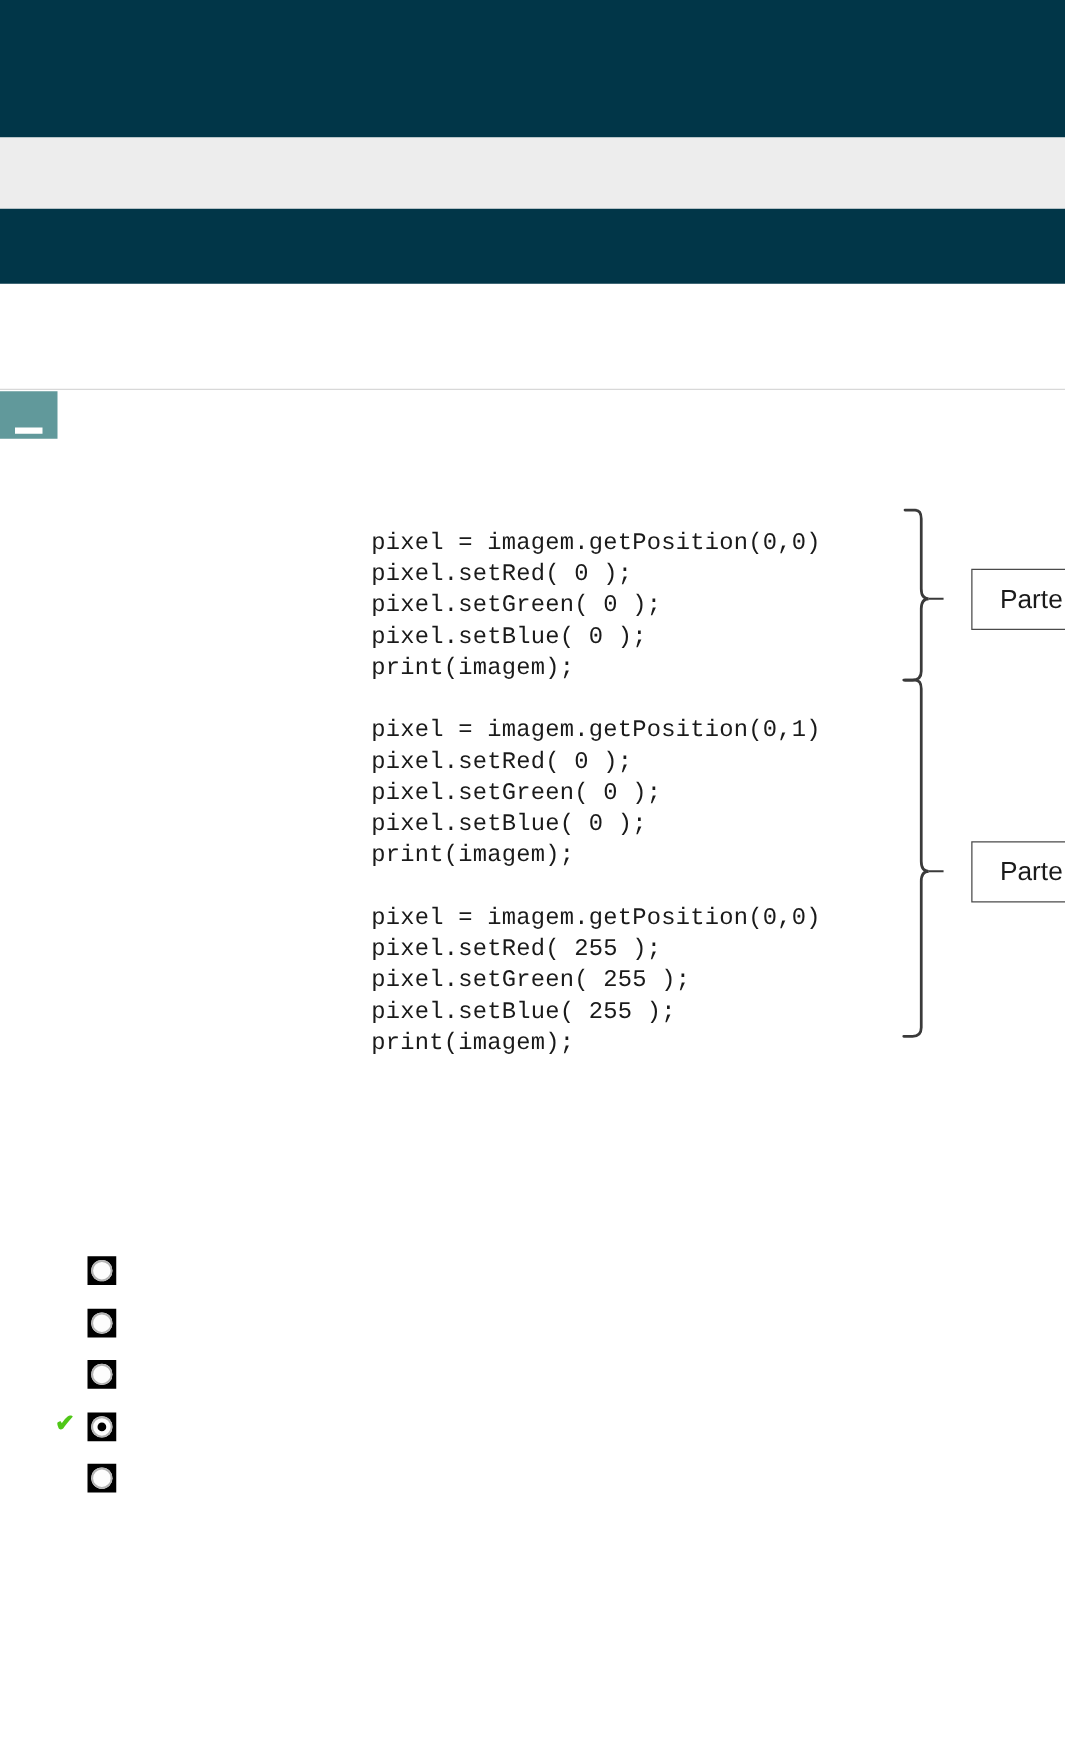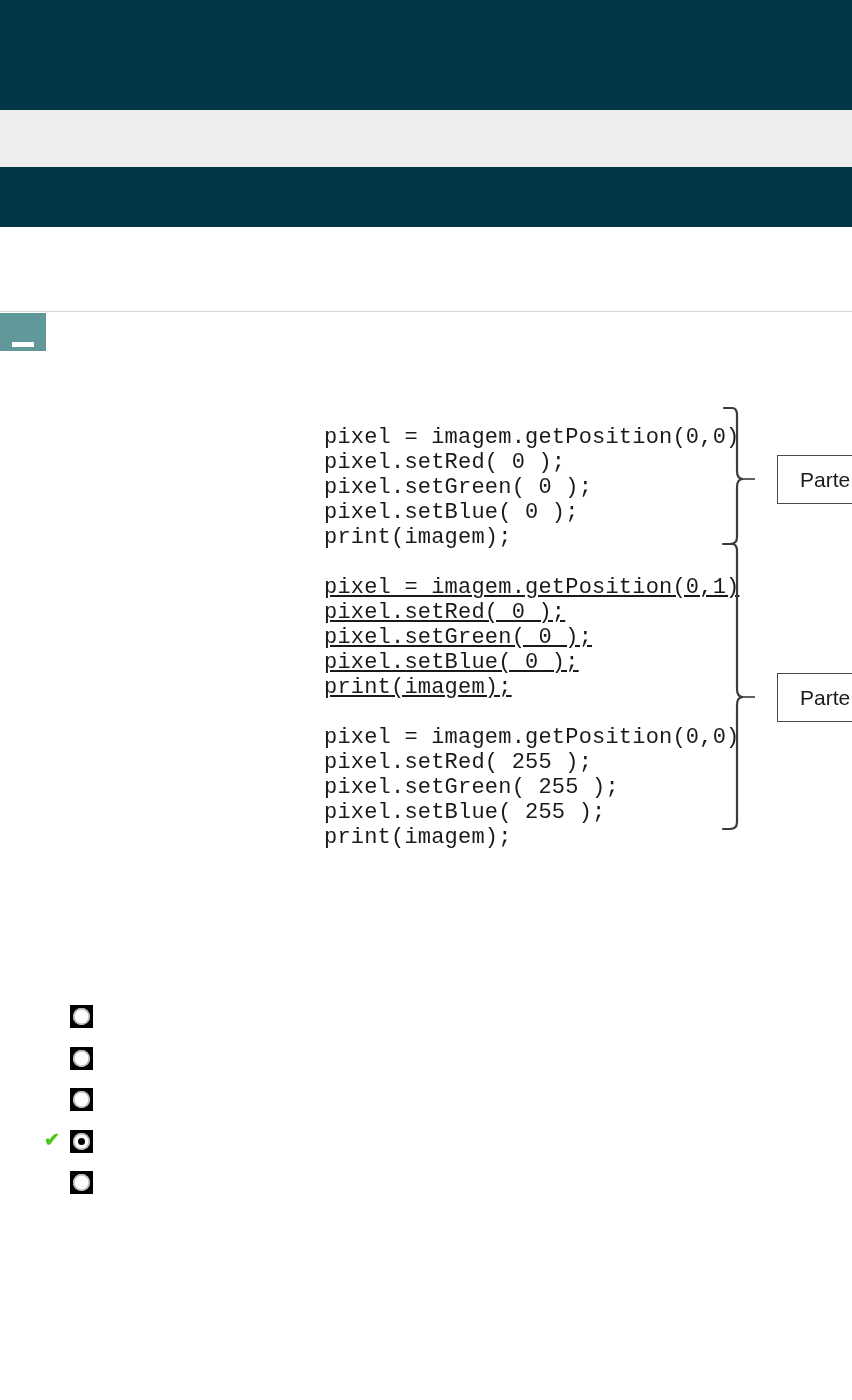--- a/index.html
+++ b/index.html
@@ -94,30 +94,30 @@
   
   .figure {
     position: absolute;
     left: 0;
     top: 385px;
     width: 852px;
     height: 460px;
   }
   .code-block {
     position: absolute;
-    left: 324px;
+    left: 297px;
     font-family: "Liberation Mono", "DejaVu Sans Mono", monospace;
-    font-size: 22px;
+    font-size: 19px;
     line-height: 25px;
     color: #1a1a1a;
     white-space: pre;
     letter-spacing: 0.2px;
   }
   #code-block-1 { top: 18px; }
-  #code-block-2 { top: 168px; text-decoration: underline; }
+  #code-block-2 { top: 168px; }
   #code-block-3 { top: 318px; }
 
   
   .brace-layer {
     position: absolute;
     left: 715px;
     top: 0;
     width: 40px;
     height: 460px;
     pointer-events: none;

